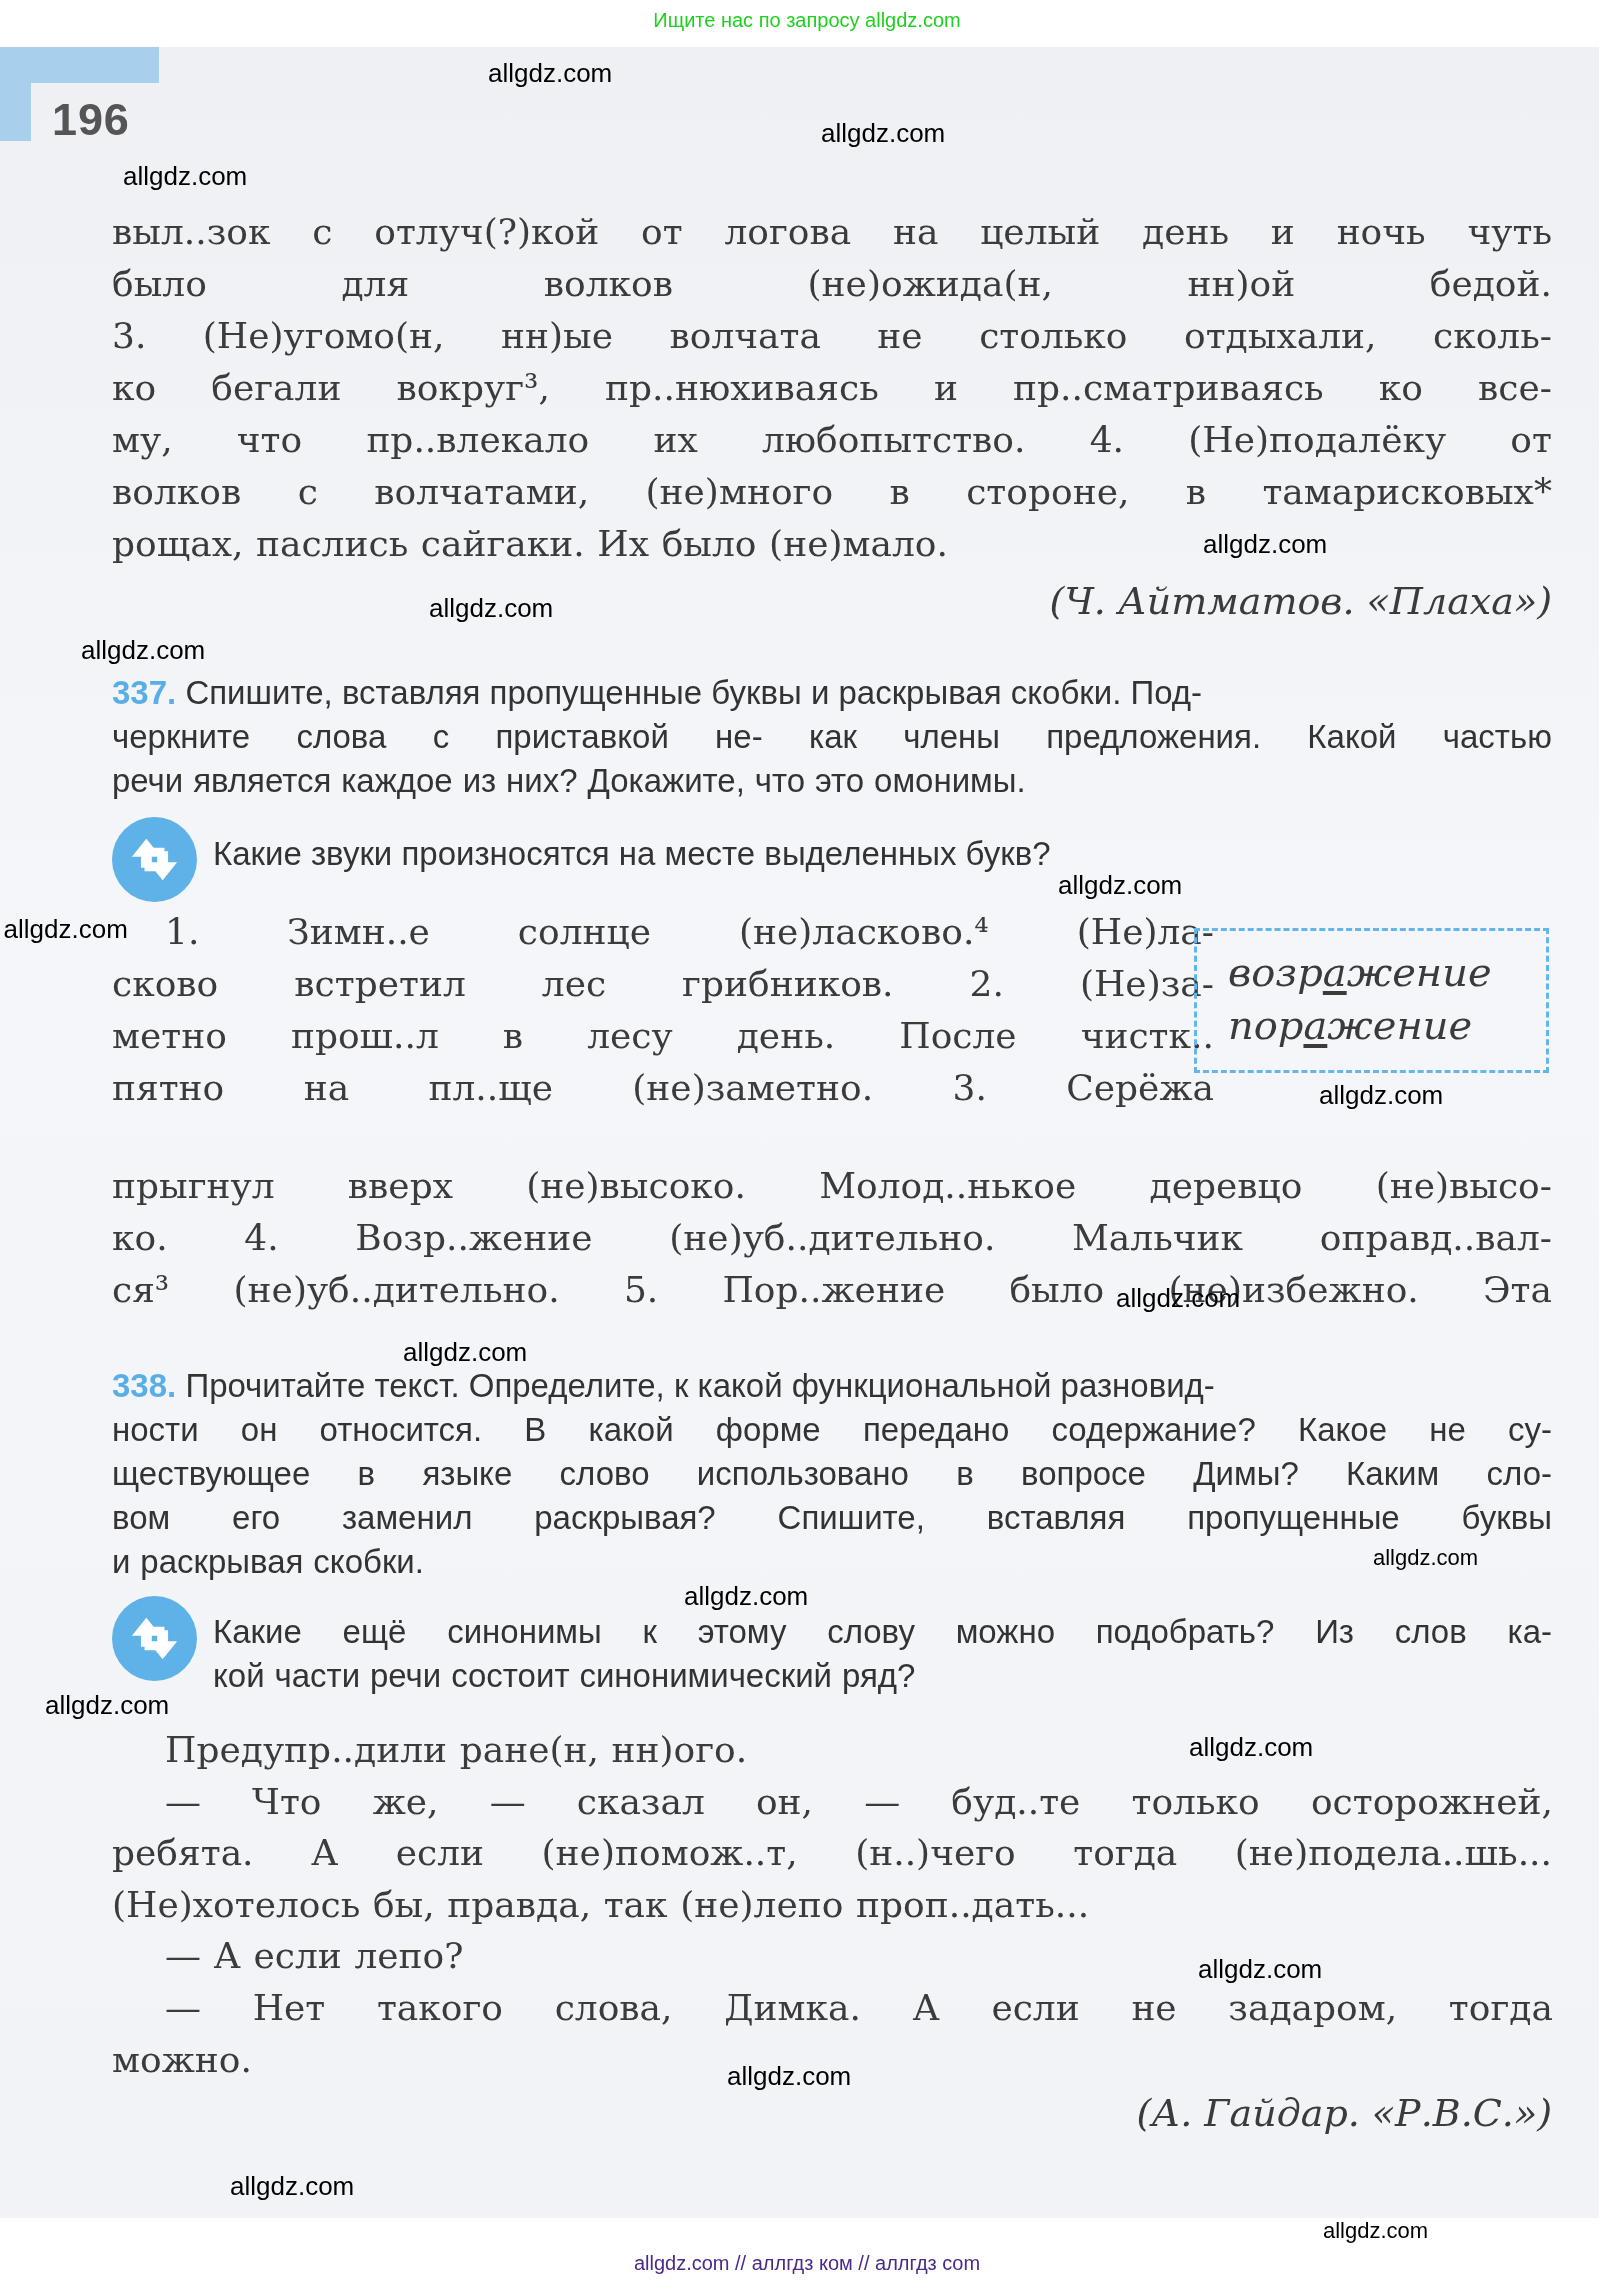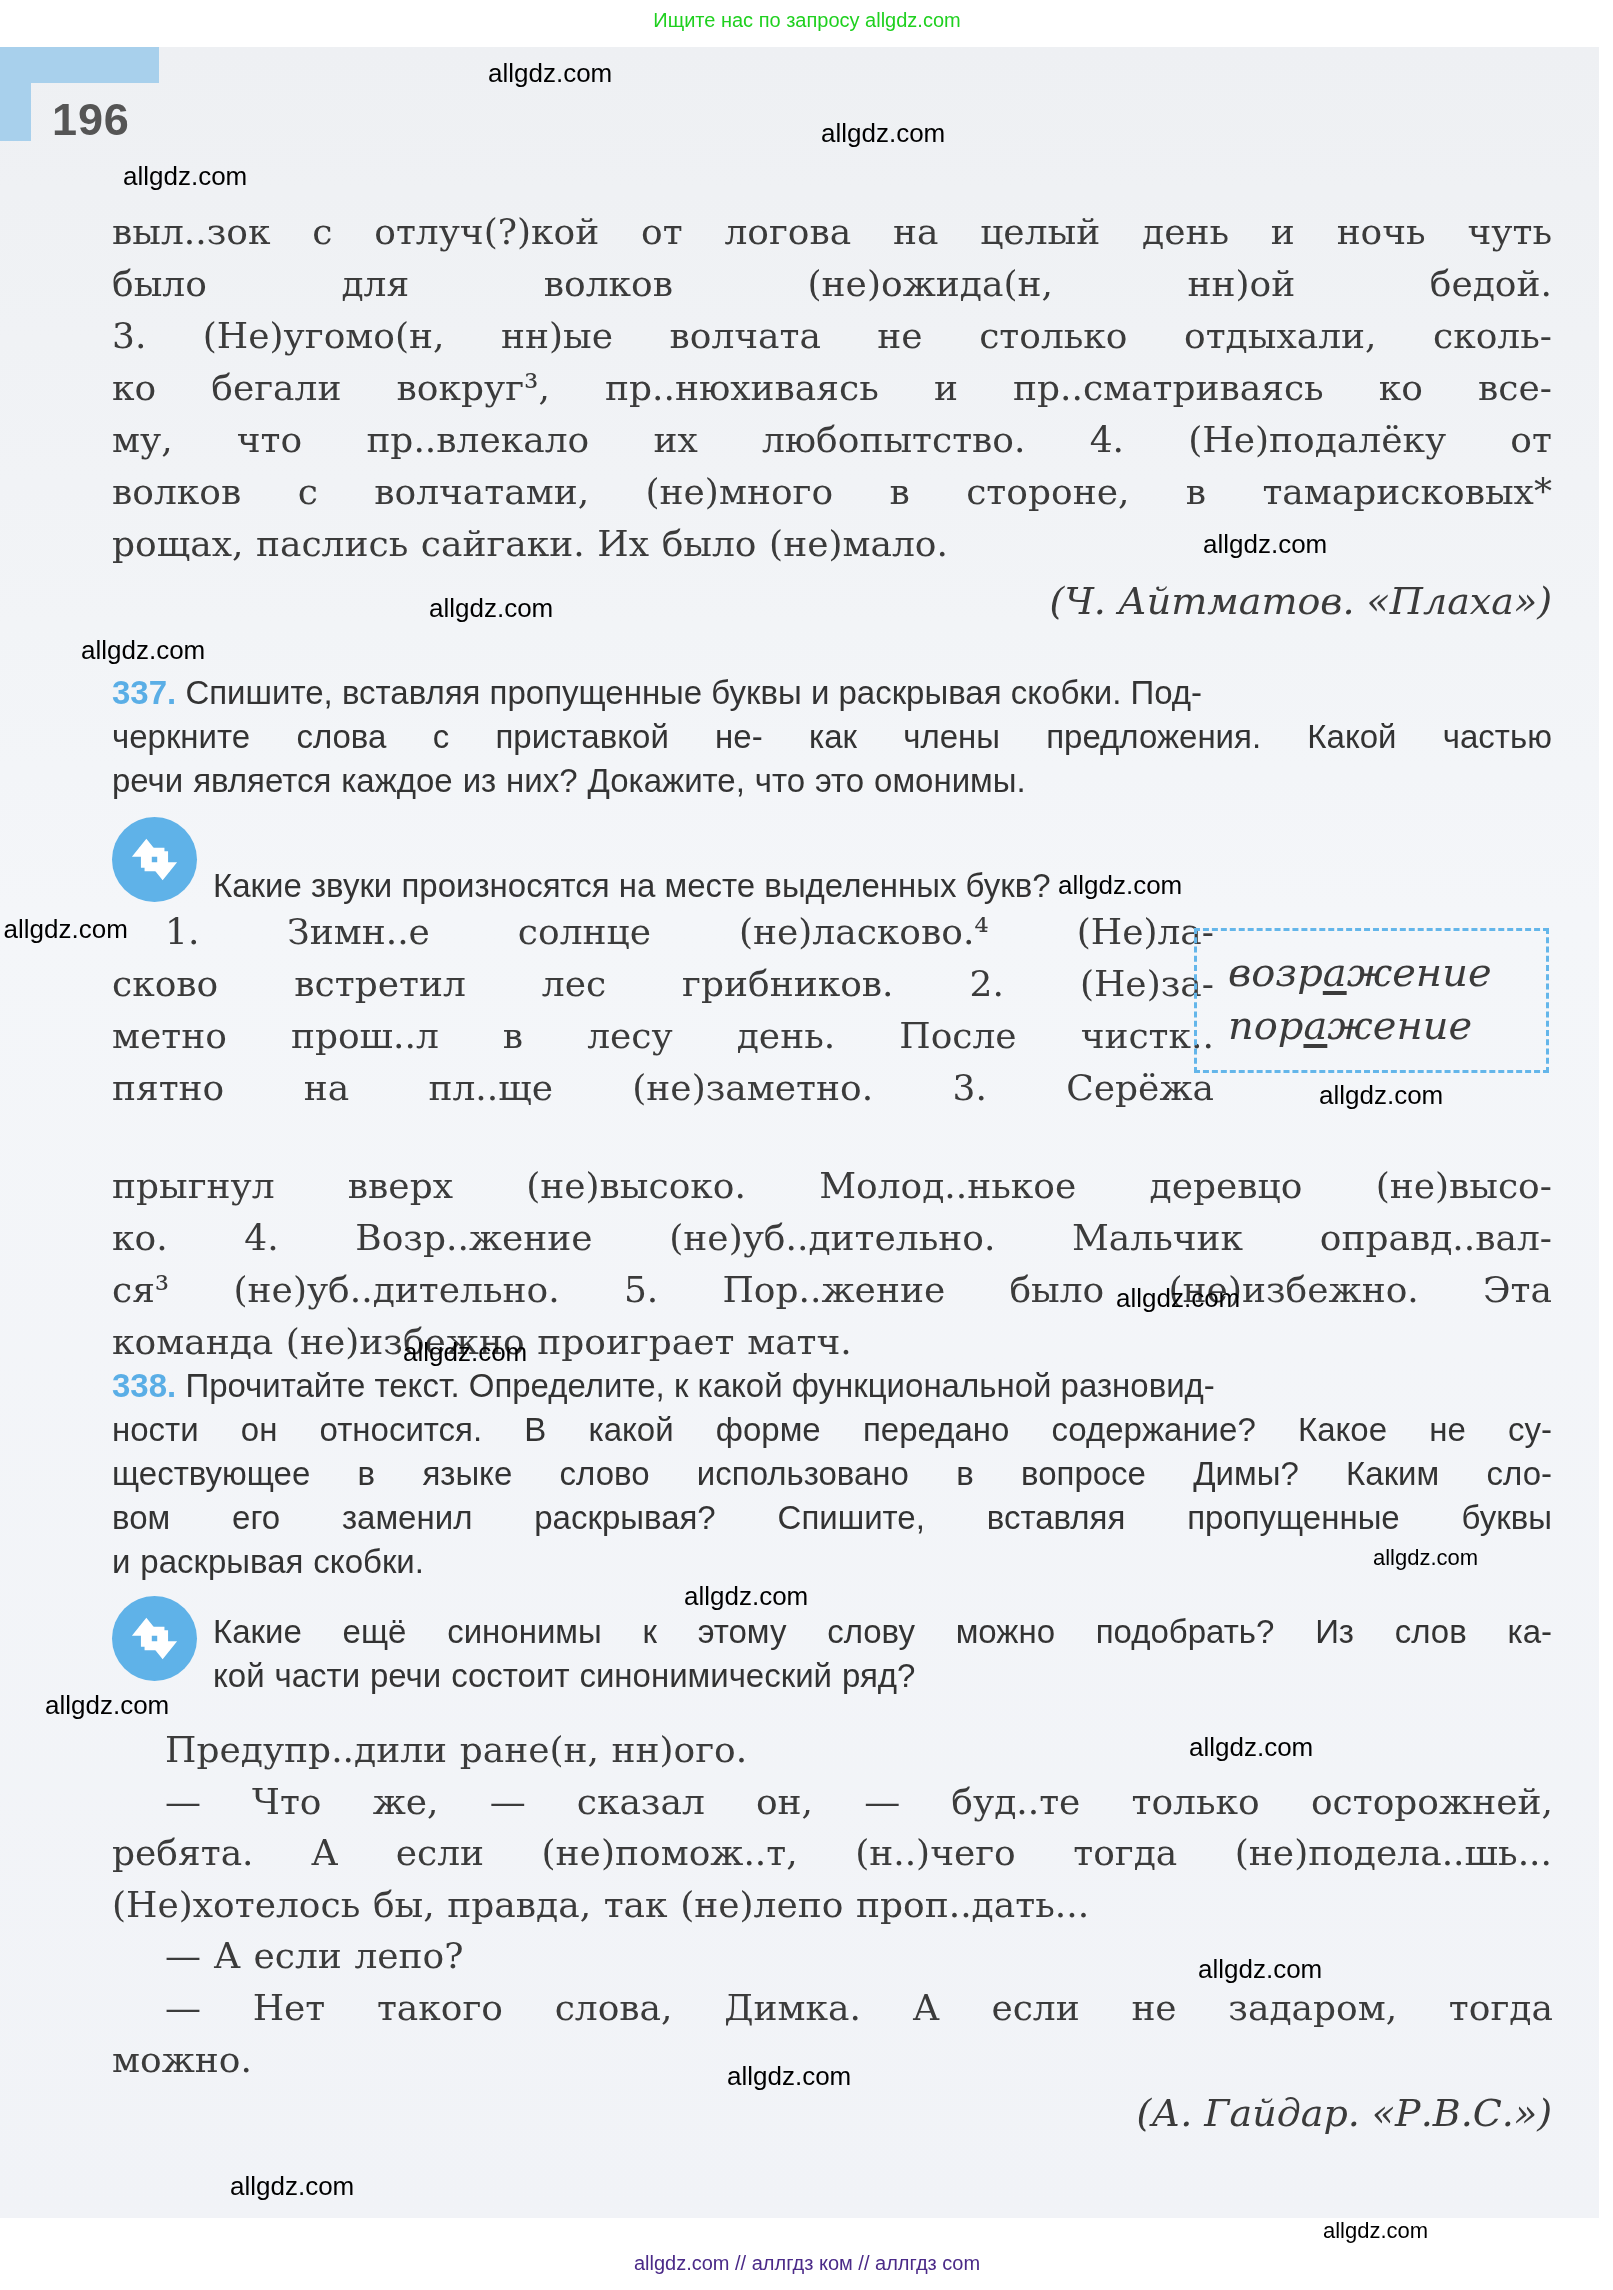--- a/index.html
+++ b/index.html
@@ -191,21 +191,21 @@
 <div class="icon-circle" style="left:112px;top:817px;">
   <svg width="85" height="85" viewBox="0 0 94 94">
     <path d="M22 44 L38 24 L54 44 L44 44 L44 56 L32 56 L32 44 Z" fill="#fff"></path>
     <path d="M40 50 L64 50 L64 40 L52 40 Z" fill="#fff" opacity="0"></path>
     <path d="M34 60 L58 60 L58 50 L72 50 L56 72 L40 72 Z" fill="#fff" opacity="0"></path>
     <path d="M72 50 L56 70 L40 50 L50 50 L50 38 L62 38 L62 50 Z" fill="#fff"></path>
     <rect x="30" y="34" width="28" height="8" fill="#fff"></rect>
     <rect x="36" y="52" width="28" height="8" fill="#fff"></rect>
   </svg>
 </div>
-<div class="q" style="top:864px;">Какие звуки произносятся на месте выделенных букв?</div>
+<div class="q" style="top:832px;">Какие звуки произносятся на месте выделенных букв?</div>
 
 <div class="serif-block" style="top:906px;width:1049px;left:165px;">
   <div class="serif-line">
       <span>1.</span>
       <span>Зимн..е</span>
       <span>солнце</span>
       <span>(не)ласково.⁴</span>
       <span>(Не)ла-</span>
     </div>
 </div>
@@ -254,26 +254,20 @@
       <span>оправд..вал-</span>
     </div>
   <div class="serif-line">
       <span>ся³</span>
       <span>(не)уб..дительно.</span>
       <span>5.</span>
       <span>Пор..жение</span>
       <span>было</span>
       <span>(не)избежно.</span>
       <span>Эта</span>
-    </div>
-  <div class="serif-line last">
-      <span>команда</span>
-      <span>(не)избежно</span>
-      <span>проиграет</span>
-      <span>матч.</span>
     </div>
 </div>
 
 <div class="dbox">
   <div class="dbox-word" style="top:18px;">возр<span class="u">а</span>жение</div>
   <div class="dbox-word" style="top:71px;">пор<span class="u">а</span>жение</div>
 </div>
 
 <div class="task" style="top:1364px;">
   <div class="tline">

